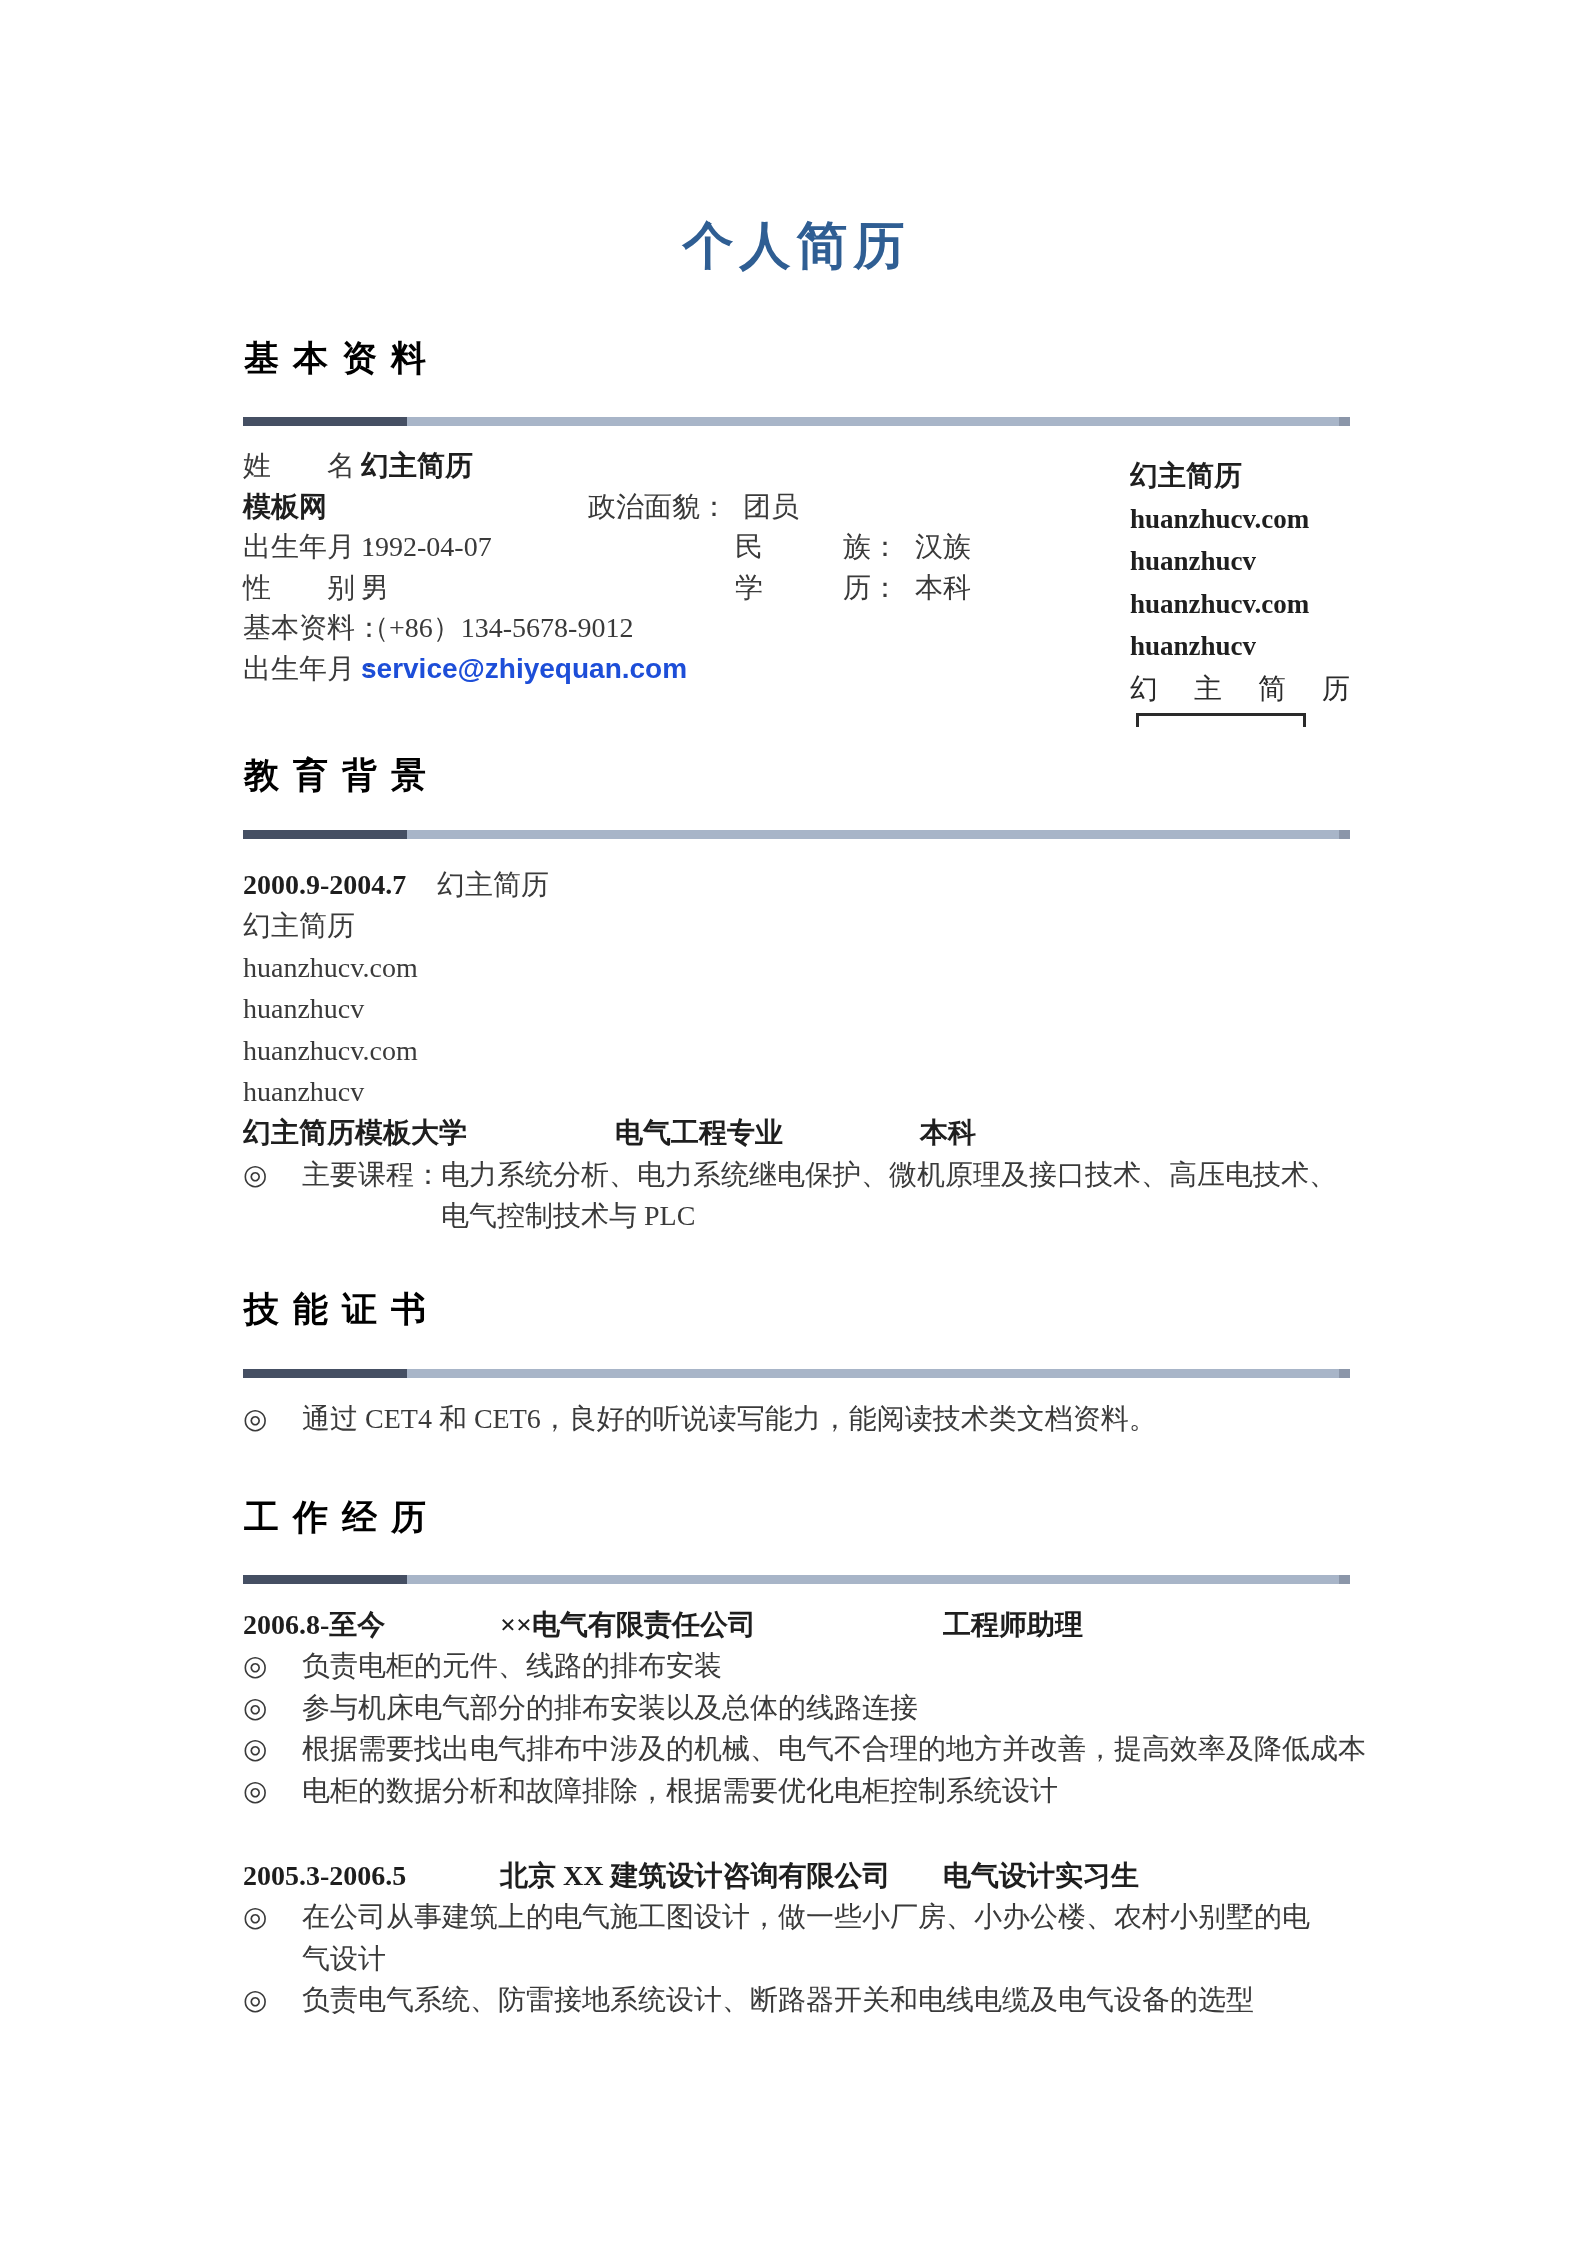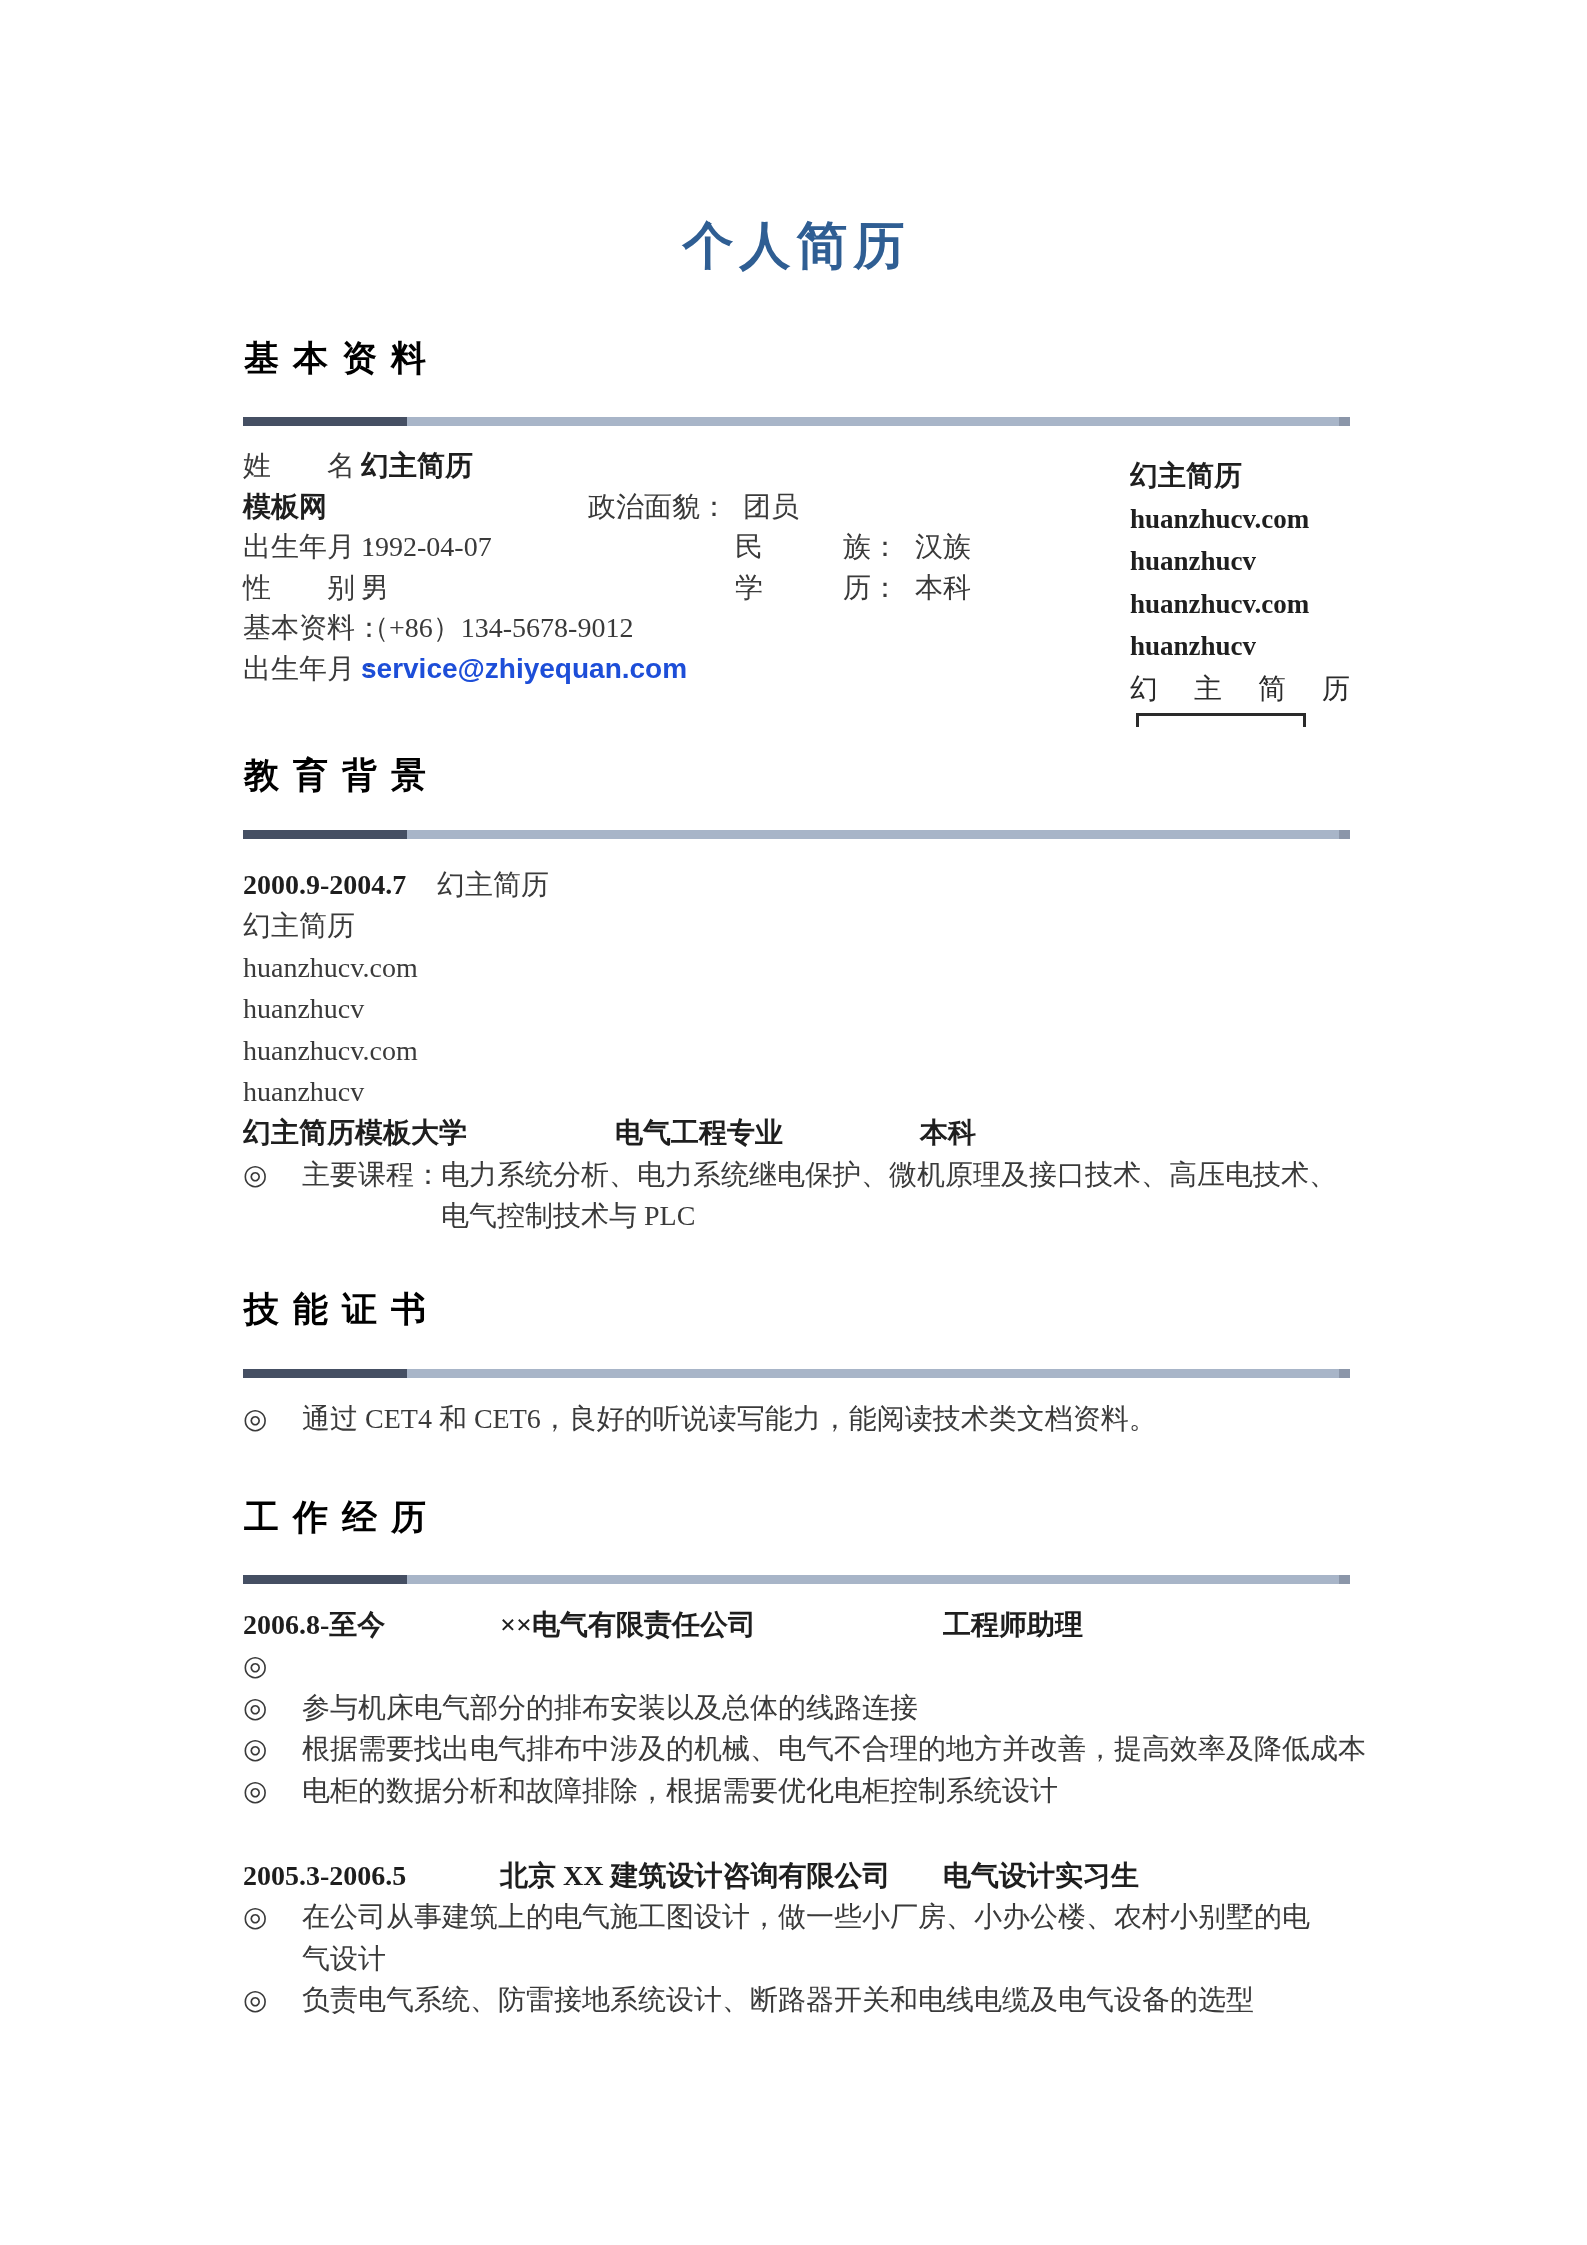--- a/index.html
+++ b/index.html
@@ -160,20 +160,21 @@
     <div class="divider div-work"></div>
 
     <div class="rows rows-job1">
       <div class="row">
         <span class="at x0 b">2006.8-至今</span>
         <span class="at x257 b">××电气有限责任公司</span>
         <span class="at x700 b">工程师助理</span>
       </div>
       <div class="row">
         <span class="at x0 marker">◎</span>
+        <span class="at x59">负责电柜的元件、线路的排布安装</span>
       </div>
       <div class="row">
         <span class="at x0 marker">◎</span>
         <span class="at x59">参与机床电气部分的排布安装以及总体的线路连接</span>
       </div>
       <div class="row">
         <span class="at x0 marker">◎</span>
         <span class="at x59">根据需要找出电气排布中涉及的机械、电气不合理的地方并改善，提高效率及降低成本</span>
       </div>
       <div class="row">

